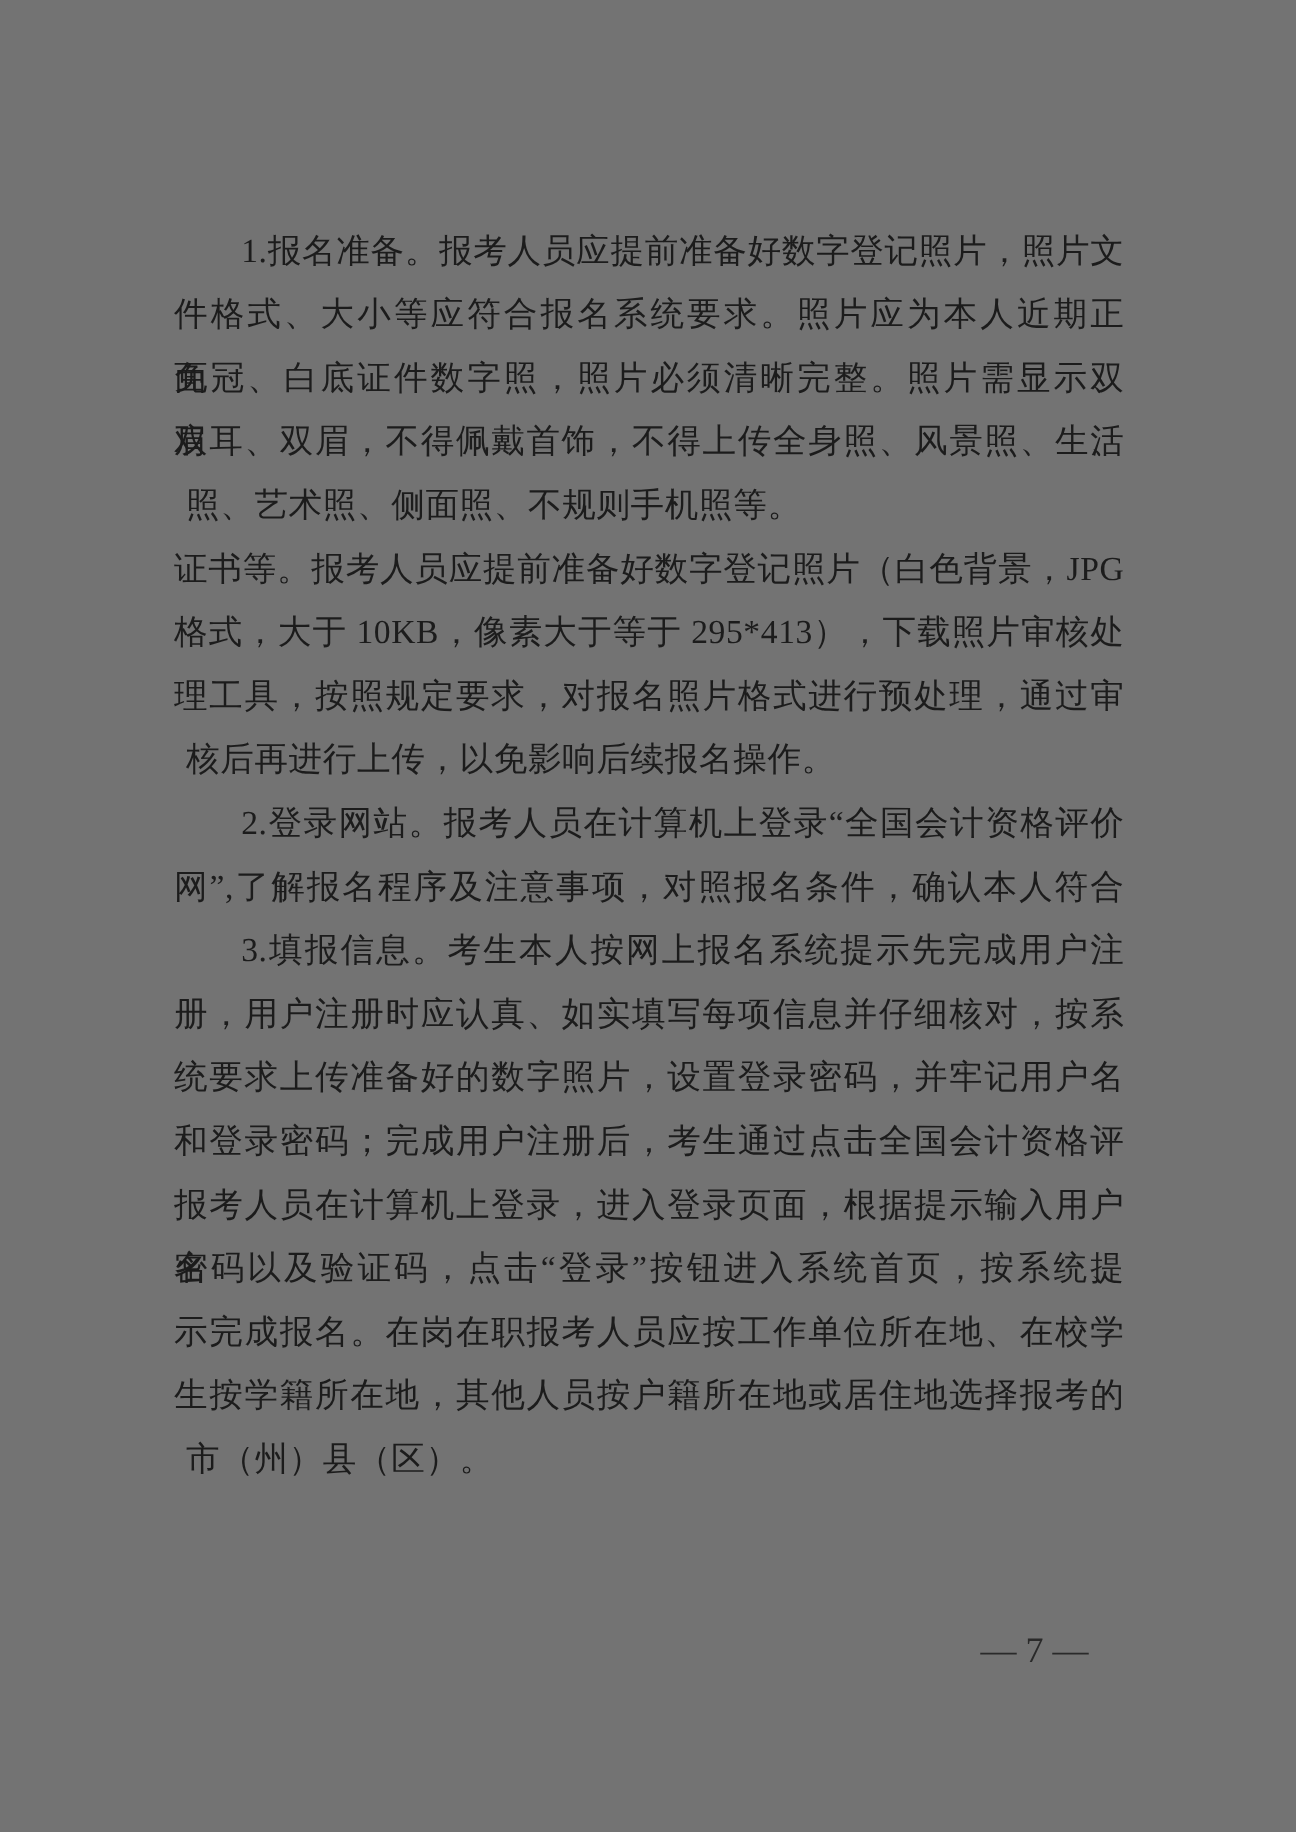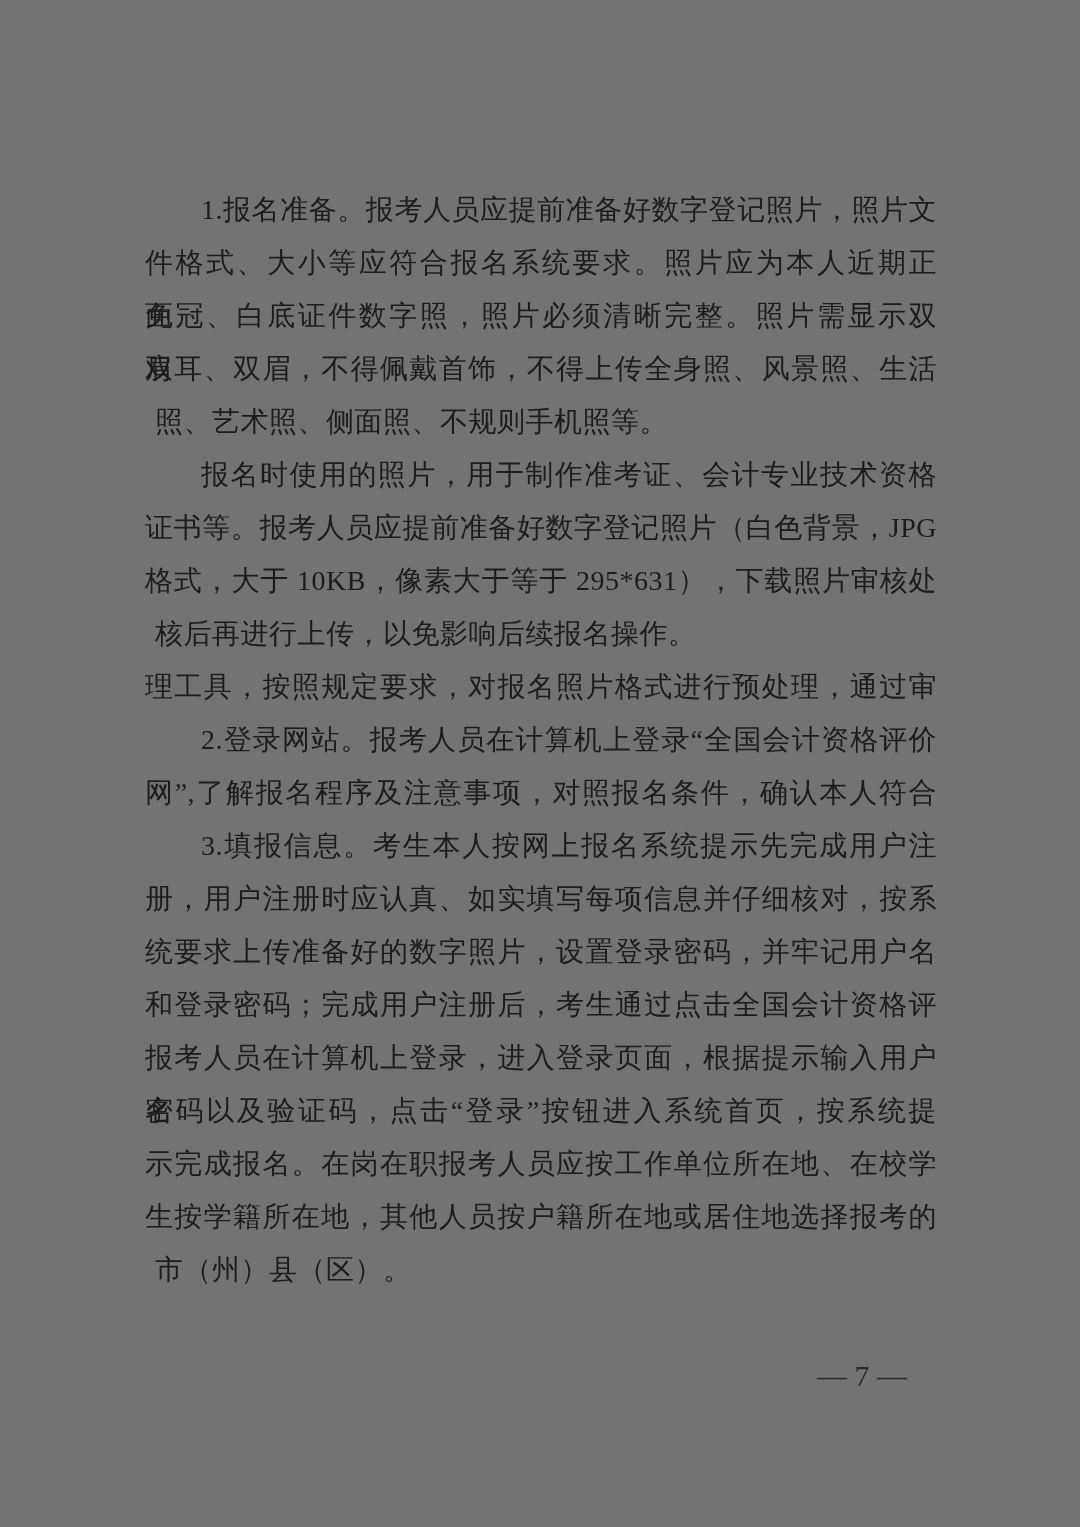--- a/index.html
+++ b/index.html
@@ -55,25 +55,24 @@
 </head>
 <body>
 
 <div class="page">
   <div class="doc-body">
       <div class="line first">1.报名准备。报考人员应提前准备好数字登记照片，照片文</div>
       <div class="line">件格式、大小等应符合报名系统要求。照片应为本人近期正面、</div>
       <div class="line">免冠、白底证件数字照，照片必须清晰完整。照片需显示双肩、</div>
       <div class="line">双耳、双眉，不得佩戴首饰，不得上传全身照、风景照、生活</div>
       <div class="line last">照、艺术照、侧面照、不规则手机照等。</div>
-      <div class="line first">报名时使用的照片，用于制作准考证、会计专业技术资格</div>
       <div class="line">证书等。报考人员应提前准备好数字登记照片（白色背景，JPG</div>
-      <div class="line">格式，大于 10KB，像素大于等于 295*631），下载照片审核处</div>
+      <div class="line">格式，大于 10KB，像素大于等于 295*413），下载照片审核处</div>
+      <div class="line">理工具，按照规定要求，对报名照片格式进行预处理，通过审</div>
       <div class="line last">核后再进行上传，以免影响后续报名操作。</div>
-      <div class="line">理工具，按照规定要求，对报名照片格式进行预处理，通过审</div>
       <div class="line first">2.登录网站。报考人员在计算机上登录“全国会计资格评价</div>
       <div class="line">网”,了解报名程序及注意事项，对照报名条件，确认本人符合</div>
       <div class="line first">3.填报信息。考生本人按网上报名系统提示先完成用户注</div>
       <div class="line">册，用户注册时应认真、如实填写每项信息并仔细核对，按系</div>
       <div class="line">统要求上传准备好的数字照片，设置登录密码，并牢记用户名</div>
       <div class="line">和登录密码；完成用户注册后，考生通过点击全国会计资格评</div>
       <div class="line">报考人员在计算机上登录，进入登录页面，根据提示输入用户名、</div>
       <div class="line">密码以及验证码，点击“登录”按钮进入系统首页，按系统提</div>
       <div class="line">示完成报名。在岗在职报考人员应按工作单位所在地、在校学</div>
       <div class="line">生按学籍所在地，其他人员按户籍所在地或居住地选择报考的</div>

